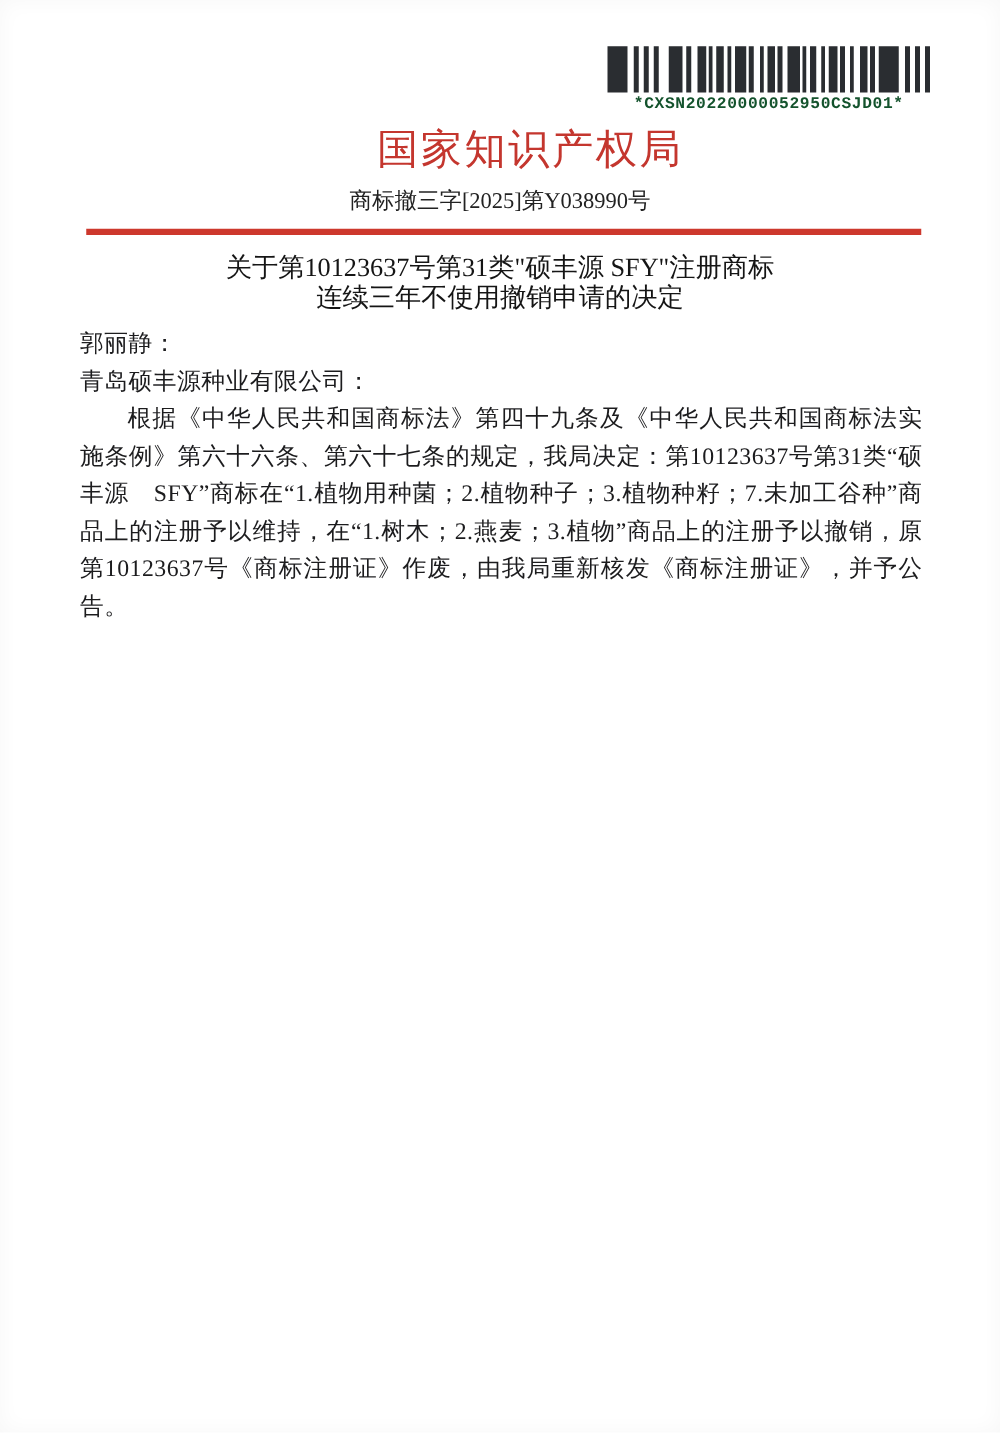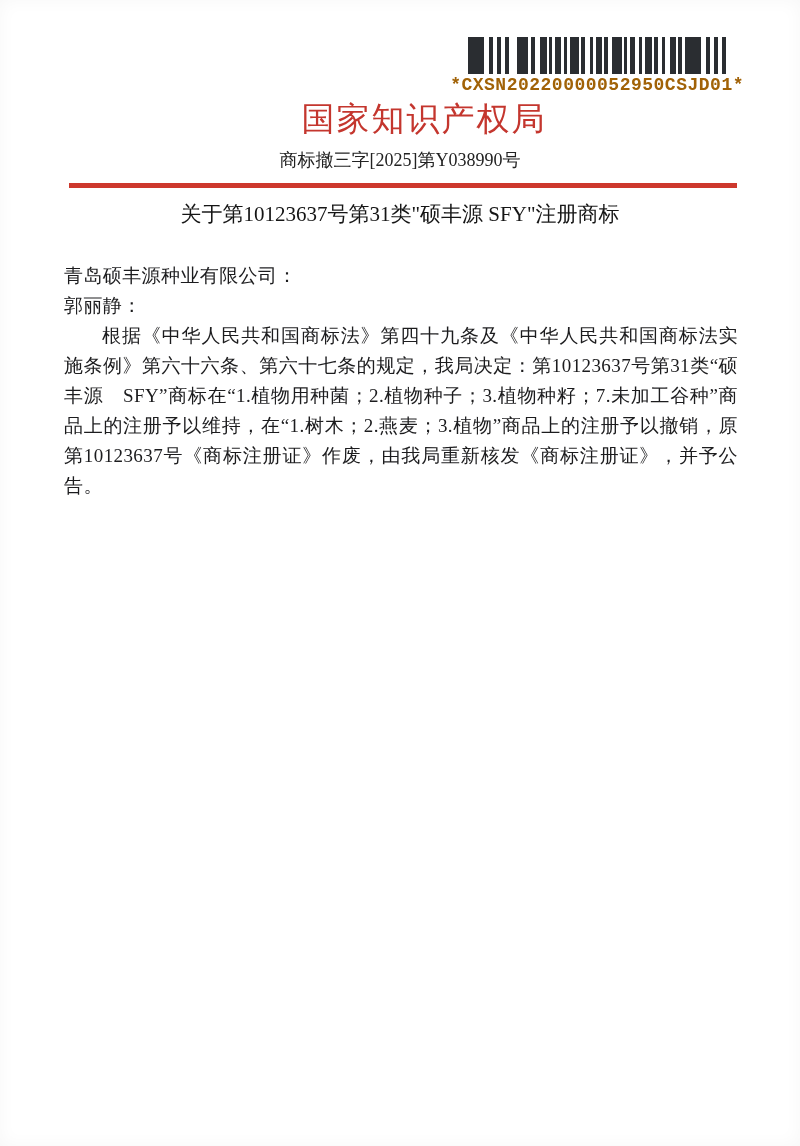--- a/index.html
+++ b/index.html
@@ -9,21 +9,21 @@
     color:var(--text,#1d1d1f);overflow:hidden;
     box-shadow:inset 0 0 18px rgba(0,0,0,0.035);
   }
   
   .barcode{position:absolute;top:37px;right:56px;display:flex;flex-direction:column;align-items:center;}
   .bars{display:flex;align-items:stretch;height:37px;}
   .bars .bar{background:#2a2d31;}
   .bars .gap{background:transparent;}
   .bc-text{
     margin-top:1px;font-family:"Liberation Mono","DejaVu Sans Mono",monospace;
-    font-weight:bold;font-size:18px;letter-spacing:0.5px;color:#a16207;white-space:nowrap;
+    font-weight:bold;font-size:13px;letter-spacing:0.5px;color:#14532d;white-space:nowrap;
   }
   
   .agency{
     position:absolute;top:97px;left:0;right:0;text-align:center;
     font-size:33px;letter-spacing:2px;color:var(--accent,#c4362e);padding-left:48px;
   }
   .docnum{position:absolute;top:148px;left:0;right:0;text-align:center;font-size:18px;color:#222;}
   .rule{position:absolute;top:183px;left:69px;width:668px;height:5px;background:var(--rule,#cd382d);}
   
   .doctitle{position:absolute;top:202px;left:0;right:0;text-align:center;font-size:21px;line-height:24px;color:#151515;}
@@ -102,21 +102,22 @@
   </div>
 
   <div class="agency">国家知识产权局</div>
 
   <div class="docnum">商标撤三字[2025]第Y038990号</div>
 
   <div class="rule"></div>
 
   <div class="doctitle">
     <div>关于第10123637号第31类"硕丰源 SFY"注册商标</div>
+    <div>连续三年不使用撤销申请的决定</div>
   </div>
 
   <div class="content">
+    <div class="recipient">郭丽静：</div>
     <div class="recipient">青岛硕丰源种业有限公司：</div>
-    <div class="recipient">郭丽静：</div>
     <p>根据《中华人民共和国商标法》第四十九条及《中华人民共和国商标法实施条例》第六十六条、第六十七条的规定，我局决定：第10123637号第31类“硕丰源　SFY”商标在“1.植物用种菌；2.植物种子；3.植物种籽；7.未加工谷种”商品上的注册予以维持，在“1.树木；2.燕麦；3.植物”商品上的注册予以撤销，原第10123637号《商标注册证》作废，由我局重新核发《商标注册证》，并予公告。</p>
   </div>
 
 </div>
 
 </body></html>

